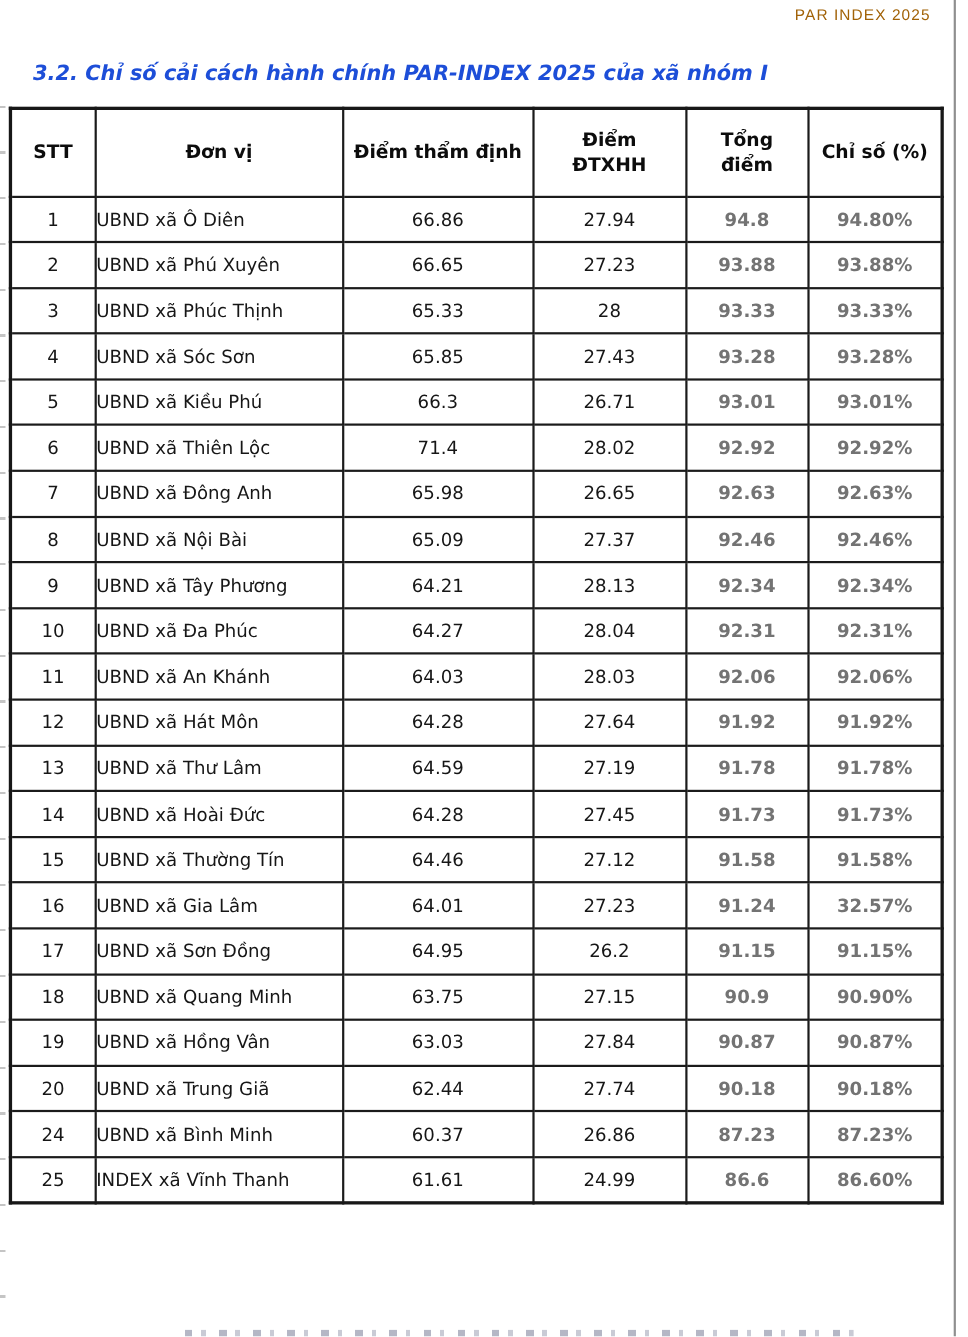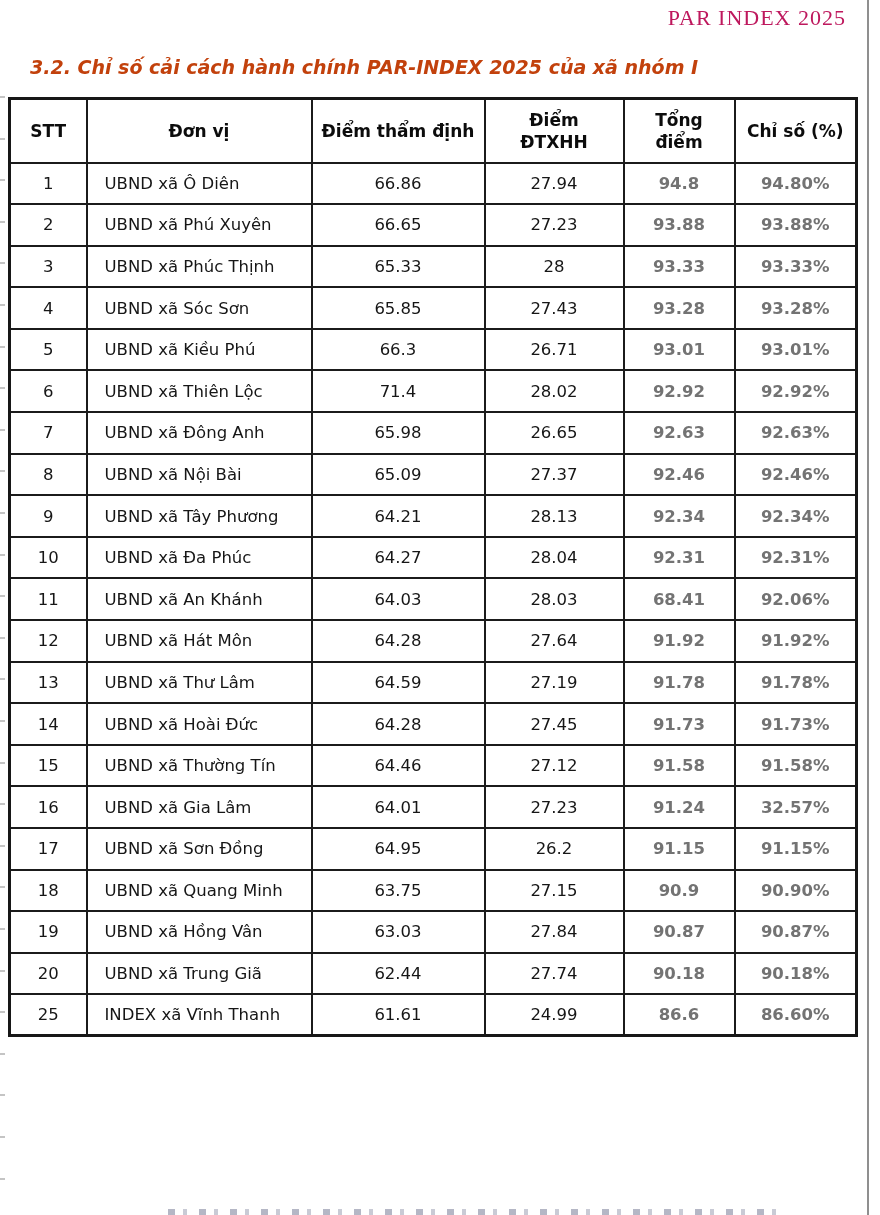--- a/index.html
+++ b/index.html
@@ -17,28 +17,28 @@
     background: #8f8f8f;
   }
   .left-scan-ticks {
     position: absolute; left: 0; top: 96px;
     width: 5px; height: 1110px;
     background: repeating-linear-gradient(180deg, #8a8a8a 0 2px, transparent 2px 41.6px);
     opacity: .5;
   }
   .watermark {
     position: absolute; top: 5px; right: 34px;
-    font-family: Liberation Serif, serif;
-    font-size: 22px; color: #be185d; letter-spacing: 1px;
+    font-family: Liberation Sans, sans-serif;
+    font-size: 14px; color: #a16207; letter-spacing: 1px;
     white-space: nowrap;
   }
   .doc-title {
     position: absolute; top: 56px; left: 30px;
     font-weight: bold; font-style: italic;
-    font-size: 19px; color: #c2410c;
+    font-size: 19px; color: #1d4ed8;
     white-space: nowrap;
   }
   table.par-table {
     position: absolute; top: 97px; left: 8px;
     width: 847px;
     border-collapse: collapse;
     table-layout: fixed;
     border: 3px solid #171717;
   }
   .par-table col.c1 { width: 77px; }
@@ -46,31 +46,31 @@
   .par-table col.c3 { width: 173px; }
   .par-table col.c4 { width: 139px; }
   .par-table col.c5 { width: 111px; }
   .par-table col.c6 { width: 122px; }
   .par-table th, .par-table td {
     border: 2px solid #1b1b1b;
     padding: 0;
     vertical-align: middle;
     overflow: hidden;
   }
-  .par-table thead tr { height: 64px; }
+  .par-table thead tr { height: 80px; }
   .par-table tbody tr { height: 41.6px; }
   .par-table th {
     font-weight: bold; font-size: 17px; color: #0c0c0c;
     text-align: center; line-height: 22px;
   }
   .par-table td {
     font-size: 16.5px; text-align: center; color: #161616;
   }
   .par-table td.cell-name {
-    text-align: left; padding-left: 17px;
+    text-align: left; padding-left: 0;
   }
   .par-table td.cell-bold {
     font-weight: bold; color: #737373;
   }
   .cropped-caption {
     position: absolute; left: 168px; bottom: 0;
     width: 608px; height: 6px;
     background: repeating-linear-gradient(90deg,
       rgba(75,80,115,0.55) 0 7px, transparent 7px 15px,
       rgba(75,80,115,0.4) 15px 19px, transparent 19px 31px);
@@ -185,21 +185,21 @@
         <td>64.27</td>
         <td>28.04</td>
         <td class="cell-bold">92.31</td>
         <td class="cell-bold">92.31%</td>
       </tr>
       <tr>
         <td>11</td>
         <td class="cell-name">UBND xã An Khánh</td>
         <td>64.03</td>
         <td>28.03</td>
-        <td class="cell-bold">68.41</td>
+        <td class="cell-bold">92.06</td>
         <td class="cell-bold">92.06%</td>
       </tr>
       <tr>
         <td>12</td>
         <td class="cell-name">UBND xã Hát Môn</td>
         <td>64.28</td>
         <td>27.64</td>
         <td class="cell-bold">91.92</td>
         <td class="cell-bold">91.92%</td>
       </tr>
@@ -261,20 +261,28 @@
       </tr>
       <tr>
         <td>20</td>
         <td class="cell-name">UBND xã Trung Giã</td>
         <td>62.44</td>
         <td>27.74</td>
         <td class="cell-bold">90.18</td>
         <td class="cell-bold">90.18%</td>
       </tr>
       <tr>
+        <td>24</td>
+        <td class="cell-name">UBND xã Bình Minh</td>
+        <td>60.37</td>
+        <td>26.86</td>
+        <td class="cell-bold">87.23</td>
+        <td class="cell-bold">87.23%</td>
+      </tr>
+      <tr>
         <td>25</td>
         <td class="cell-name">INDEX xã Vĩnh Thanh</td>
         <td>61.61</td>
         <td>24.99</td>
         <td class="cell-bold">86.6</td>
         <td class="cell-bold">86.60%</td>
       </tr>
     </tbody>
 </table>
 

